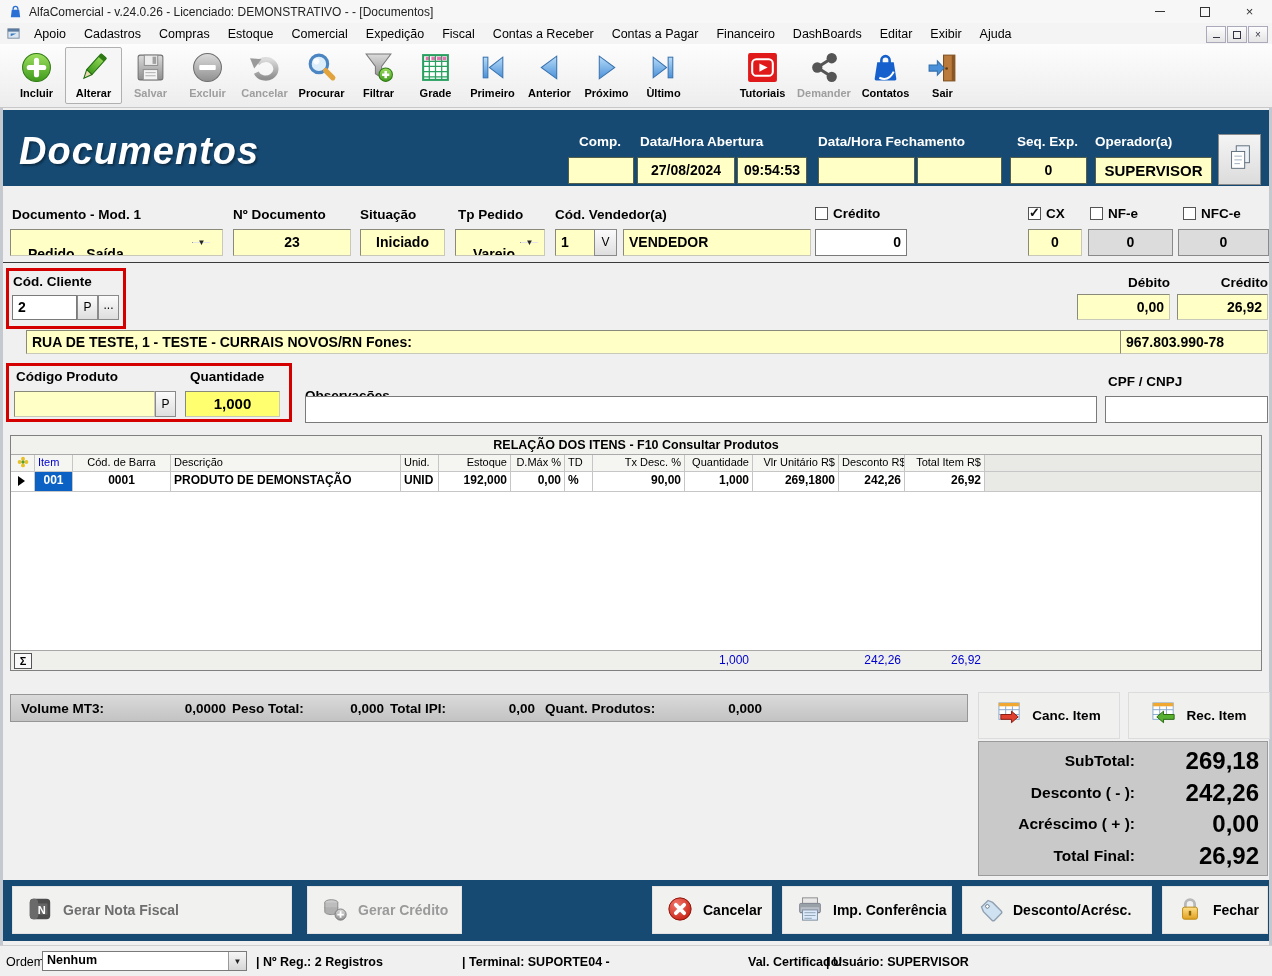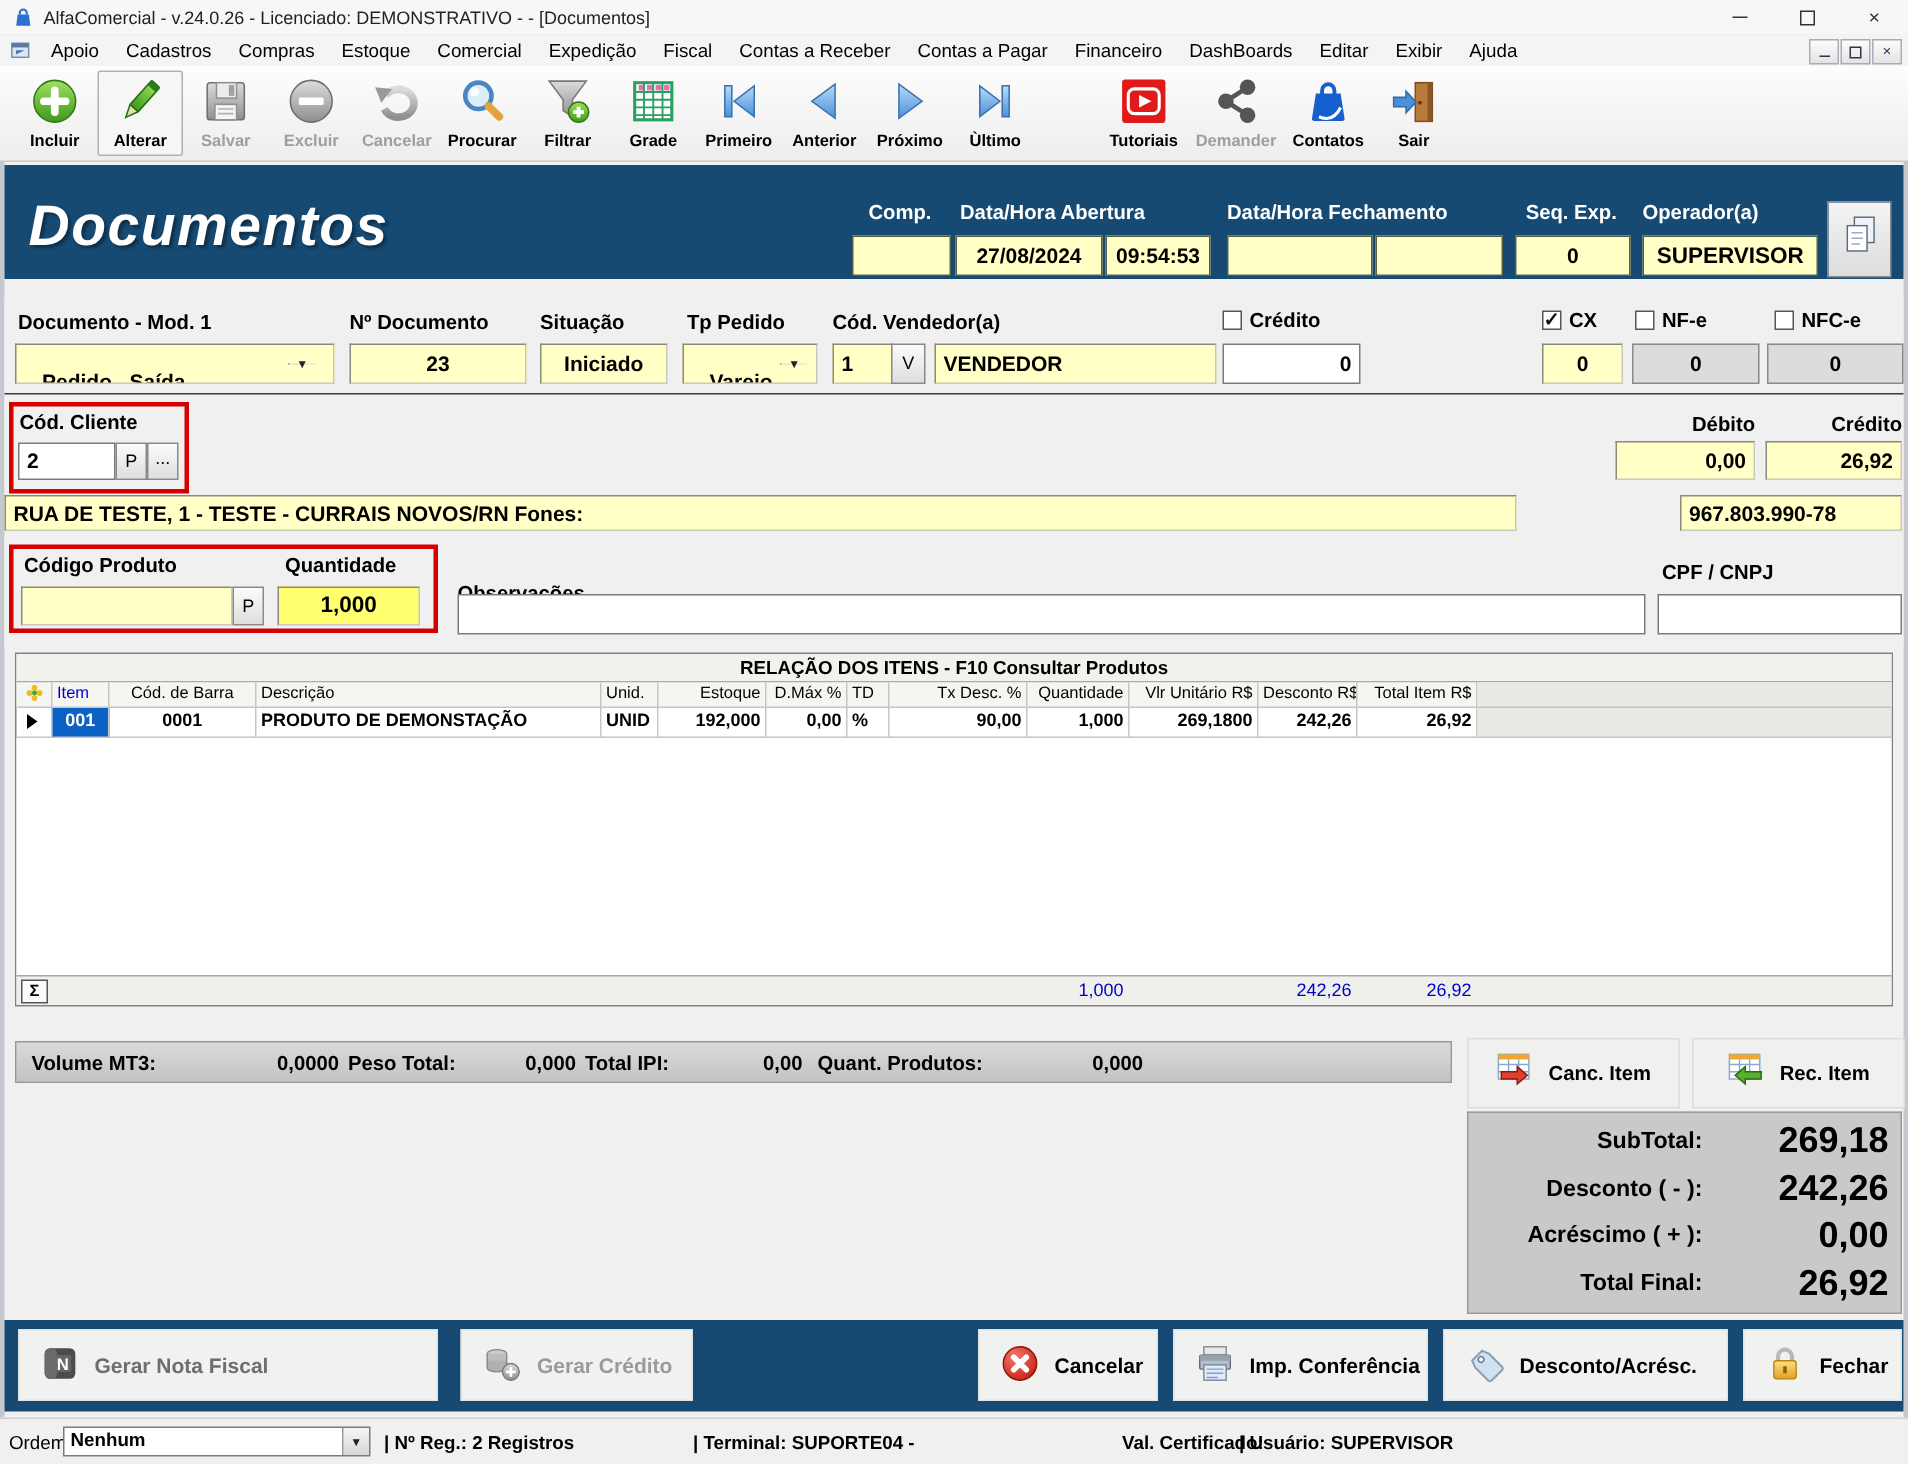--- a/index.html
+++ b/index.html
@@ -379,21 +379,21 @@
 
     <div class="redbox" style="left:3px;top:70px;width:120px;height:61px"></div>
     <div class="flabel" style="left:10px;top:76px">Cód. Cliente</div>
     <div class="wfield" style="left:9px;top:97px;width:65px;height:25px;line-height:23px">2</div>
     <div class="smallbtn" style="left:74px;top:97px;width:21px;height:25px;line-height:23px">P</div>
     <div class="smallbtn" style="left:95px;top:97px;width:21px;height:25px;line-height:18px">...</div>
     <div class="flabel" style="left:1074px;top:77px;width:93px;text-align:right">Débito</div>
     <div class="yfield tr" style="left:1074px;top:96px;width:93px;height:26px;line-height:24px">0,00</div>
     <div class="flabel" style="left:1174px;top:77px;width:91px;text-align:right">Crédito</div>
     <div class="yfield tr" style="left:1174px;top:96px;width:91px;height:26px;line-height:24px">26,92</div>
-    <div class="yfield" style="left:0;top:132px;width:1008px;height:24px;line-height:22px">RUA DE TESTE, 1 - TESTE - CURRAIS NOVOS/RN Fones:</div>
+    <div class="yfield" style="left:23px;top:132px;width:1130px;height:24px;line-height:22px">RUA DE TESTE, 1 - TESTE - CURRAIS NOVOS/RN Fones:</div>
     <div class="yfield" style="left:1117px;top:132px;width:148px;height:24px;line-height:22px">967.803.990-78</div>
 
     <div class="redbox" style="left:3px;top:165px;width:286px;height:59px"></div>
     <div class="flabel" style="left:13px;top:171px">Código Produto</div>
     <div class="flabel" style="left:187px;top:171px">Quantidade</div>
     <div class="yfield" style="left:11px;top:193px;width:141px;height:26px;line-height:24px"></div>
     <div class="smallbtn" style="left:152px;top:193px;width:21px;height:26px;line-height:24px">P</div>
     <div class="yfield tc" style="left:182px;top:193px;width:95px;height:26px;line-height:24px;background:#ffff70;font-size:15px">1,000</div>
     <div class="flabel" style="left:302px;top:190px">Observações</div>
     <div class="wfield" style="left:302px;top:198px;width:792px;height:27px;line-height:25px"></div>

